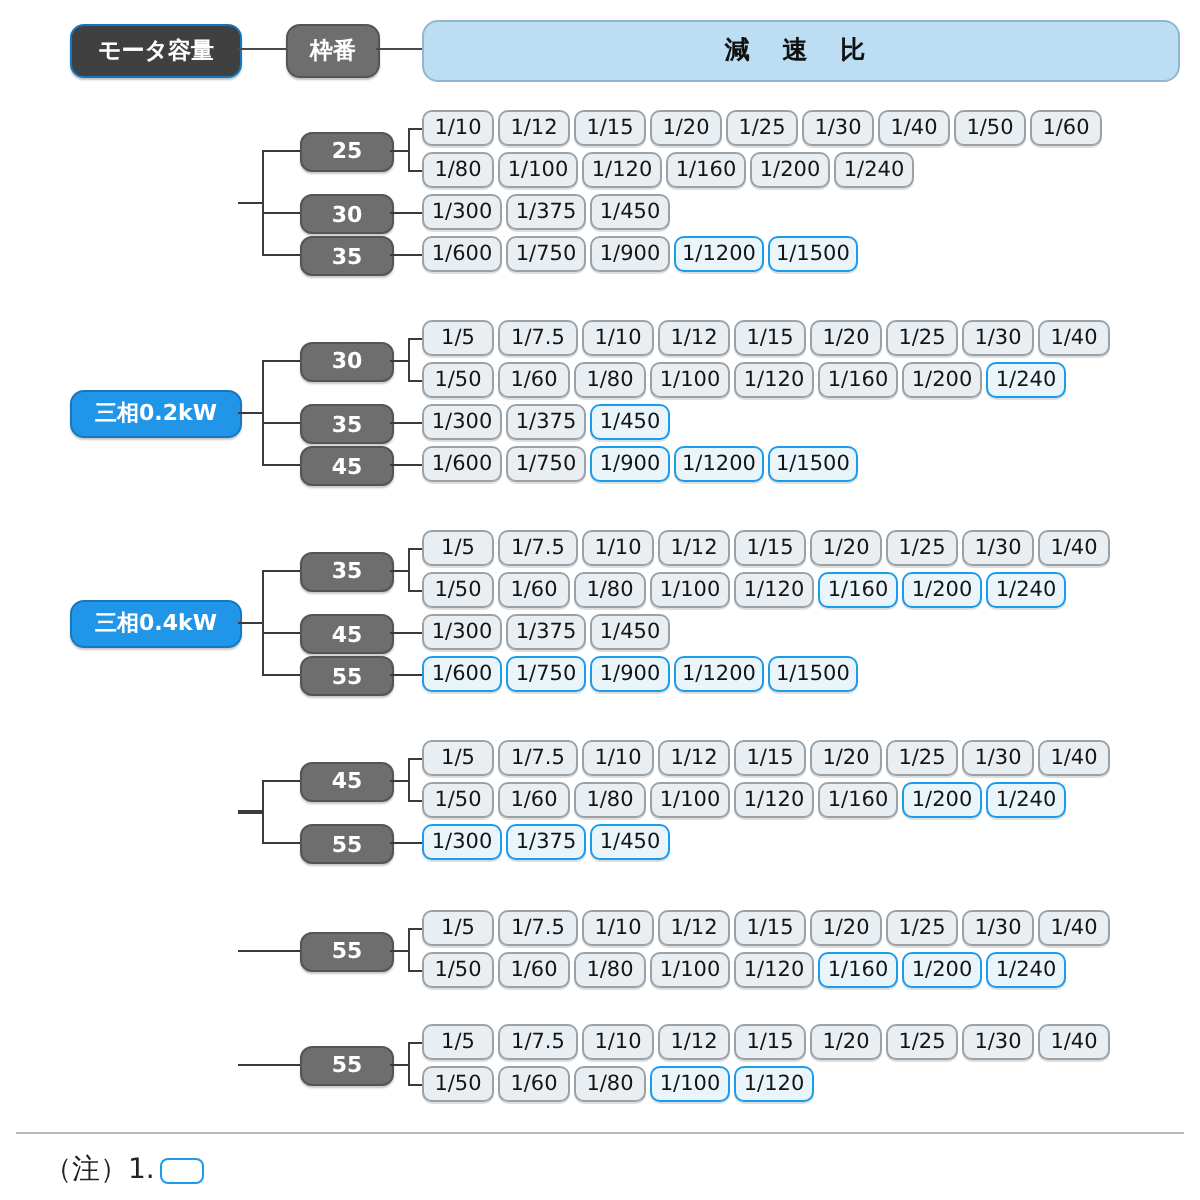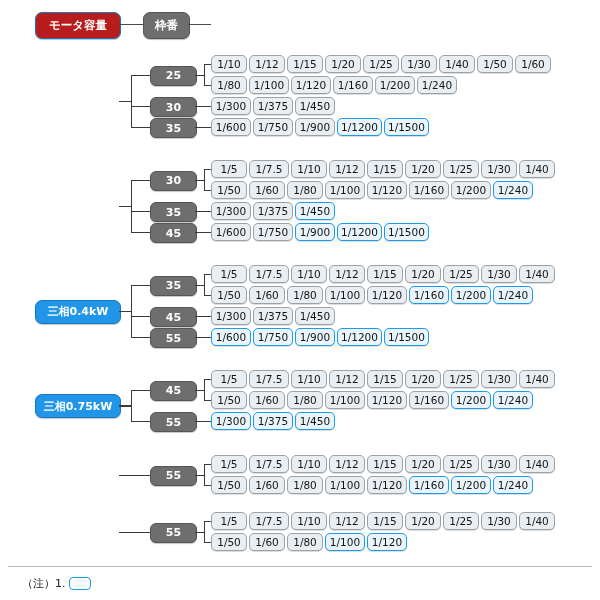--- a/index.html
+++ b/index.html
@@ -25,21 +25,21 @@
   
   .header-row {
     position: absolute;
     left: 0; top: 8px;
     width: 600px; height: 34px;
   }
   .hdr-motor {
     position: absolute;
     left: 35px; top: 4px;
     width: 84px; height: 25px;
-    background: #b91c1c;
+    background: #404040;
     border: 1px solid #1478c0;
     border-radius: 7px;
     color: #ffffff;
     font-size: 11.5px;
     font-weight: bold;
     display: flex; align-items: center; justify-content: center;
     letter-spacing: 0px;
     box-shadow: 0 1px 1px rgba(0,0,0,.25);
   }
   .hdr-frame {
@@ -148,21 +148,21 @@
   
   .rule {
     position: absolute;
     left: 8px; top: 566px;
     width: 584px; height: 1px;
     background: #b9b9b9;
   }
   .footnote {
     position: absolute;
     left: 22px; top: 576px;
-    font-size: 11px;
+    font-size: 14px;
     color: #222;
     display: flex;
     align-items: center;
     gap: 3px;
     white-space: nowrap;
   }
   .footnote .swatch {
     display: inline-block;
     width: 20px; height: 11px;
     border: 1.6px solid #1b9bec;
@@ -173,20 +173,21 @@
 </head>
 <body>
 
 <div id="page">
 
   <div class="header-row">
     <div class="hdr-motor">モータ容量</div>
     <div class="hdr-line l1"></div>
     <div class="hdr-frame">枠番</div>
     <div class="hdr-line l2"></div>
+    <div class="hdr-ratio">減 速 比</div>
   </div>
 
   <div id="groups-host">
       <div class="group" style="top: 55px; height: 98px;">
         <div class="ln h" style="left: 119px; top: 45.75px; width: 12px;"></div>
         <div class="ln v" style="left: 131px; top: 19.5px; height: 52.5px;"></div>
         <div class="ln h" style="left: 131px; top: 19.5px; width: 19px;"></div>
         <div class="frame-box" style="top: 10.5px;">25</div>
         <div class="ln h" style="left: 195px; top: 19.5px; width: 9px;"></div>
         <div class="ln v" style="left: 204px; top: 9px; height: 21px;"></div>
@@ -226,20 +227,21 @@
         </div>
         <div class="chip-row" style="top: 63px;">
           <div class="chip w-wide">1/600</div>
           <div class="chip w-wide">1/750</div>
           <div class="chip w-wide">1/900</div>
           <div class="chip w-wide hl">1/1200</div>
           <div class="chip w-wide hl">1/1500</div>
         </div>
       </div>
       <div class="group" style="top: 160px; height: 98px;">
+        <div class="motor-box" style="top: 34.75px;">三相0.2kW</div>
         <div class="ln h" style="left: 119px; top: 45.75px; width: 12px;"></div>
         <div class="ln v" style="left: 131px; top: 19.5px; height: 52.5px;"></div>
         <div class="ln h" style="left: 131px; top: 19.5px; width: 19px;"></div>
         <div class="frame-box" style="top: 10.5px;">30</div>
         <div class="ln h" style="left: 195px; top: 19.5px; width: 9px;"></div>
         <div class="ln v" style="left: 204px; top: 9px; height: 21px;"></div>
         <div class="ln h" style="left: 204px; top: 9px; width: 7px;"></div>
         <div class="ln h" style="left: 204px; top: 30px; width: 7px;"></div>
         <div class="ln h" style="left: 131px; top: 51px; width: 19px;"></div>
         <div class="frame-box" style="top: 42px;">35</div>
@@ -329,21 +331,20 @@
         </div>
         <div class="chip-row" style="top: 63px;">
           <div class="chip w-wide hl">1/600</div>
           <div class="chip w-wide hl">1/750</div>
           <div class="chip w-wide hl">1/900</div>
           <div class="chip w-wide hl">1/1200</div>
           <div class="chip w-wide hl">1/1500</div>
         </div>
       </div>
       <div class="group" style="top: 370px; height: 77px;">
-        <div class="motor-box" style="top: 24.25px;">三相0.75kW</div>
         <div class="ln h" style="left: 119px; top: 35.25px; width: 12px;"></div>
         <div class="ln v" style="left: 131px; top: 19.5px; height: 31.5px;"></div>
         <div class="ln h" style="left: 131px; top: 19.5px; width: 19px;"></div>
         <div class="frame-box" style="top: 10.5px;">45</div>
         <div class="ln h" style="left: 195px; top: 19.5px; width: 9px;"></div>
         <div class="ln v" style="left: 204px; top: 9px; height: 21px;"></div>
         <div class="ln h" style="left: 204px; top: 9px; width: 7px;"></div>
         <div class="ln h" style="left: 204px; top: 30px; width: 7px;"></div>
         <div class="ln h" style="left: 131px; top: 51px; width: 19px;"></div>
         <div class="frame-box" style="top: 42px;">55</div>

